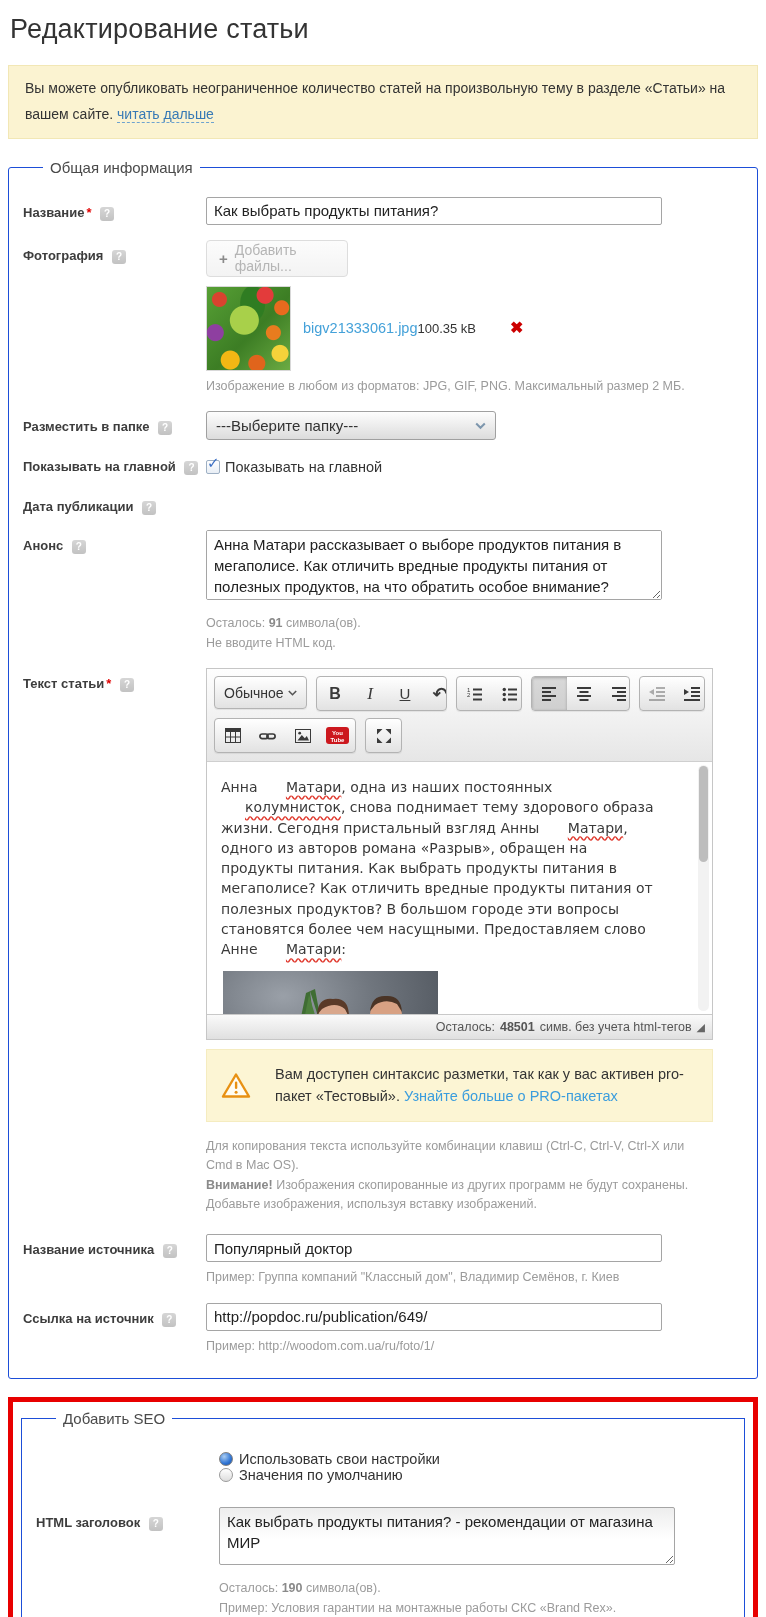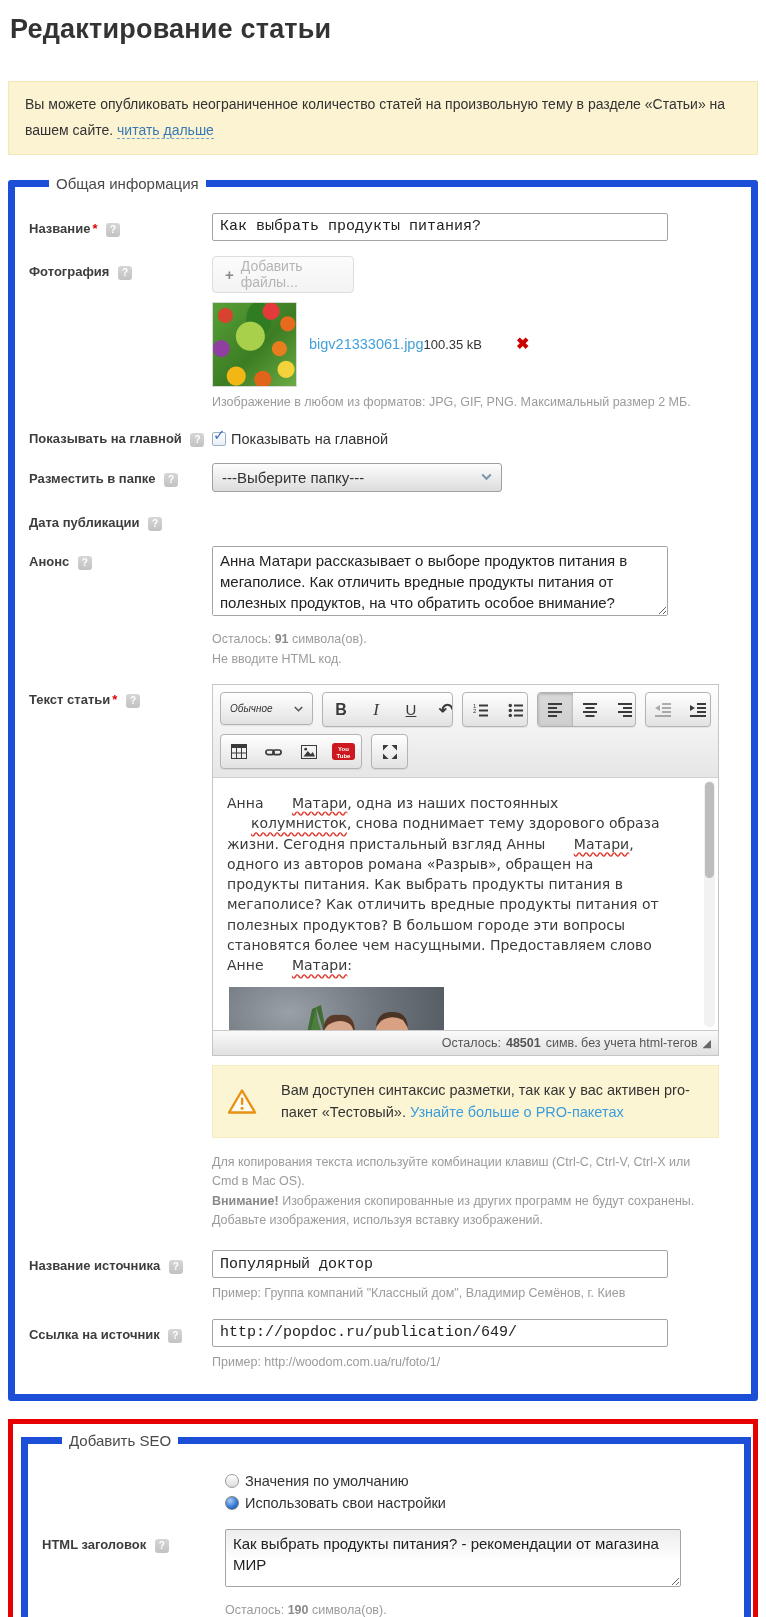--- a/index.html
+++ b/index.html
@@ -4,45 +4,45 @@
 <style>
   * { box-sizing: border-box; }
   html,body { margin:0; padding:0; background:#fff; }
   body {
     width:766px;
     font-family:"Liberation Sans", sans-serif;
     color:#333;
   }
   .page { padding:6px 8px 0 8px; }
 
-  h1.page-title { font-size:27px; font-weight:700; color:#333; margin:8px 0 36px 2px; letter-spacing:.2px; }
+  h1.page-title { font-size:27px; font-weight:400; color:#333; margin:8px 0 20px 2px; letter-spacing:.2px; }
 
   .info-box {
     background:#fbf3d1; border:1px solid #f2e7b5; padding:10px 16px;
     font-size:14px; line-height:1.85; color:#333;
   }
   a.dashed-link { color:#3779b5; text-decoration:none; border-bottom:1px dashed #6ea3cf; }
   a.plain-link { color:#3b9ddd; text-decoration:none; }
 
-  fieldset.box { border:7px solid #1d4ed8; border-radius:3px; margin:20px 0 0 0; padding:6px 14px 22px 14px; }
+  fieldset.box { border:1px solid #1d4ed8; border-radius:3px; margin:20px 0 0 0; padding:6px 14px 22px 14px; }
   fieldset.box legend { font-size:15px; color:#4a4a4a; padding:0 7px; margin-left:20px; }
 
   .row { display:flex; align-items:flex-start; margin-top:15px; }
   .lbl { flex:0 0 183px; font-size:13px; font-weight:bold; color:#3d3d3d; padding-top:7px; line-height:1.35; }
   .req { color:#e00000; margin-left:2px; }
   .help {
     display:inline-block; width:14px; height:14px; margin-left:5px; vertical-align:0px;
     background:linear-gradient(#d6d6d6,#c2c2c2); color:#fff; border-radius:3px;
     font-size:10px; font-weight:bold; text-align:center; line-height:14px;
   }
   .fld { flex:1; }
 
   input.text {
     height:28px; padding:3px 7px; border:1px solid #a5a5a5; border-radius:2px;
-    font-size:15px; color:#222; font-family:Liberation Mono, monospace; background:#fff;
+    font-size:15px; color:#222; font-family:Liberation Sans, sans-serif; background:#fff;
   }
   .w-full { width:456px; }
   .w-date { width:96px; }
 
   textarea.area {
     width:456px; padding:4px 7px; border:1px solid #a5a5a5; border-radius:2px;
     font-size:15px; line-height:1.38; color:#222; font-family:inherit; resize:vertical;
   }
   textarea.announce { height:70px; overflow-y:scroll; }
   textarea.seo-area { height:58px; background:linear-gradient(#ededed,#ffffff 55%); resize:vertical; }
@@ -110,23 +110,22 @@
   .tb-btn.active { background:linear-gradient(#d9d9d9,#cfcfcf); box-shadow:inset 0 1px 3px rgba(0,0,0,.25); }
   .tb-btn.disabled { opacity:.38; }
   .tb-btn svg { display:block; }
   .glyph-b { font-weight:bold; font-size:16px; }
   .glyph-i { font-style:italic; font-family:"Liberation Serif",serif; font-size:17px; }
   .glyph-u { font-size:15px; text-decoration:underline; }
   .glyph-undo { font-family:"DejaVu Sans",sans-serif; font-size:18px; font-weight:bold; }
   .style-select {
     width:100px; height:33px; border:1px solid #b3b3b3; border-radius:4px;
     background:linear-gradient(#ffffff,#e2e2e2); display:flex; align-items:center;
-    justify-content:space-between; padding:0 9px; font-size:10px; color:#333;
+    justify-content:space-between; padding:0 9px; font-size:14px; color:#333;
     box-shadow:0 1px 1px rgba(0,0,0,.07);
-    font-style:italic;
   }
   .edit-area { position:relative; height:252px; overflow:hidden; background:#fff; }
   .edit-text {
     padding:15px 30px 0 14px; font-family:"DejaVu Sans",sans-serif;
     font-size:14px; line-height:1.45; color:#3a3a3a; width:480px;
   }
   .misspell { text-decoration:underline wavy #e03a2f; text-decoration-skip-ink:none; text-underline-offset:3px;margin-left:24px; }
   .edit-photo { margin:11px 0 0 2px; width:215px; height:72px; overflow:hidden; }
   .fake-scroll { position:absolute; top:3px; right:3px; width:11px; height:246px; background:#f2f2f2; border-radius:6px; }
   .fake-scroll .thumb { width:9px; height:96px; margin:1px; background:#bdbdbd; border-radius:5px; }
@@ -192,46 +191,46 @@
         <div class="attachment">
           <div class="thumb-veg"></div>
           <a href="#" class="file-name">bigv21333061.jpg</a>
           <span class="file-size">100.35 kB</span>
           <a href="#" class="file-del">✖</a>
         </div>
         <div class="hint">Изображение в любом из форматов: JPG, GIF, PNG. Максимальный размер 2 МБ.</div>
       </div>
     </div>
 
+    <div class="row">
+      <div class="lbl">
+        <span>Разместить в папке</span>
+        <span class="help">?</span>
+      </div>
+      <div class="fld">
+        <div class="select">
+          <span>---Выберите папку---</span>
+          <svg width="11" height="8" viewBox="0 0 11 8">
+              <path d="M1.2 1.5l4.3 4.3 4.3-4.3" stroke="#7d96ad" stroke-width="2" fill="none"></path>
+            </svg>
+        </div>
+      </div>
+    </div>
+
     <div class="row" style="margin-top:13px;">
       <div class="lbl" style="padding-top:5px;">
         <span>Показывать на главной</span>
         <span class="help">?</span>
       </div>
       <div class="fld">
         <div class="check-line">
           <span class="checkbox">
               <span class="mark">✓</span>
             </span>
           <span>Показывать на главной</span>
-        </div>
-      </div>
-    </div>
-
-    <div class="row">
-      <div class="lbl">
-        <span>Разместить в папке</span>
-        <span class="help">?</span>
-      </div>
-      <div class="fld">
-        <div class="select">
-          <span>---Выберите папку---</span>
-          <svg width="11" height="8" viewBox="0 0 11 8">
-              <path d="M1.2 1.5l4.3 4.3 4.3-4.3" stroke="#7d96ad" stroke-width="2" fill="none"></path>
-            </svg>
         </div>
       </div>
     </div>
 
     <div class="row">
       <div class="lbl">
         <span>Дата публикации</span>
         <span class="help">?</span>
       </div>
     </div>
@@ -492,27 +491,27 @@
     </div>
   </fieldset>
 
   <div class="red-wrap">
     <fieldset class="box">
       <legend>Добавить SEO</legend>
 
       <div class="row" style="margin-top:18px;">
         <div class="lbl"></div>
         <div class="fld">
+          <div class="radio-line" style="margin-bottom:0;">
+            <span class="radio sel"></span>
+            <span>Использовать свои настройки</span>
+          </div>
           <div class="radio-line">
             <span class="radio"></span>
             <span>Значения по умолчанию</span>
-          </div>
-          <div class="radio-line" style="margin-bottom:0;">
-            <span class="radio sel"></span>
-            <span>Использовать свои настройки</span>
           </div>
         </div>
       </div>
 
       <div class="row" style="margin-top:18px;">
         <div class="lbl">
           <span>HTML заголовок</span>
           <span class="help">?</span>
         </div>
         <div class="fld">

